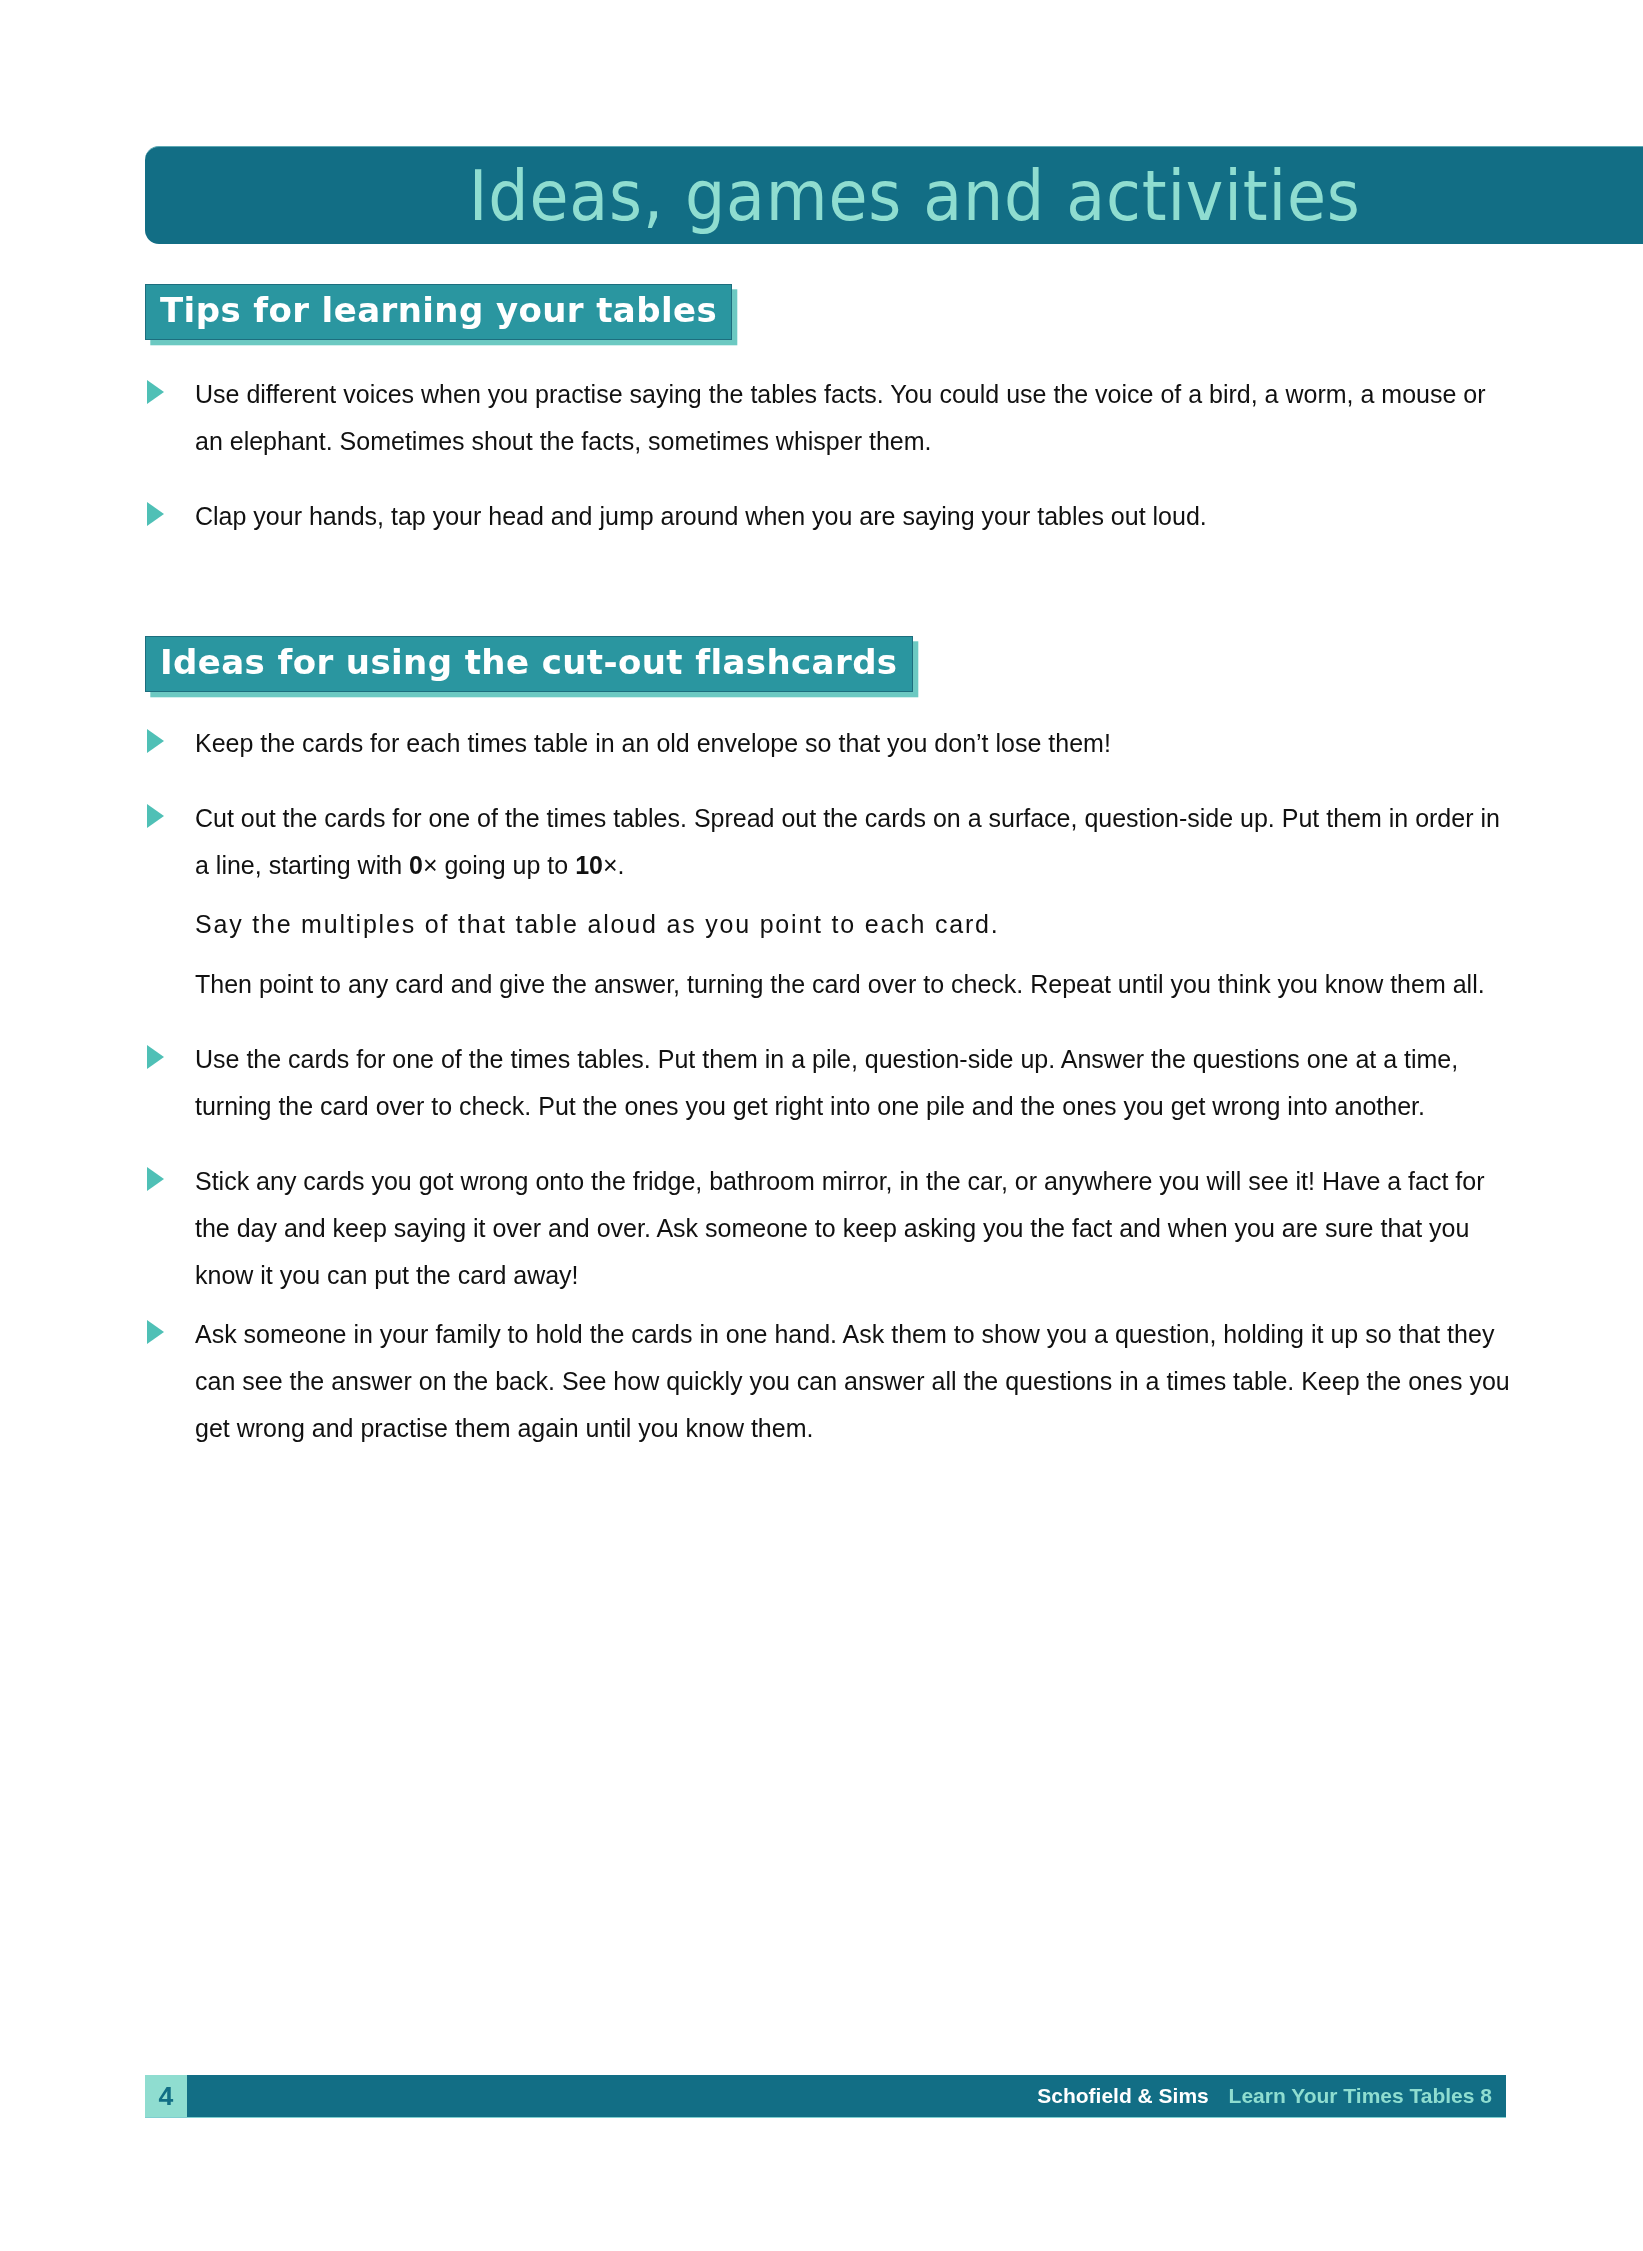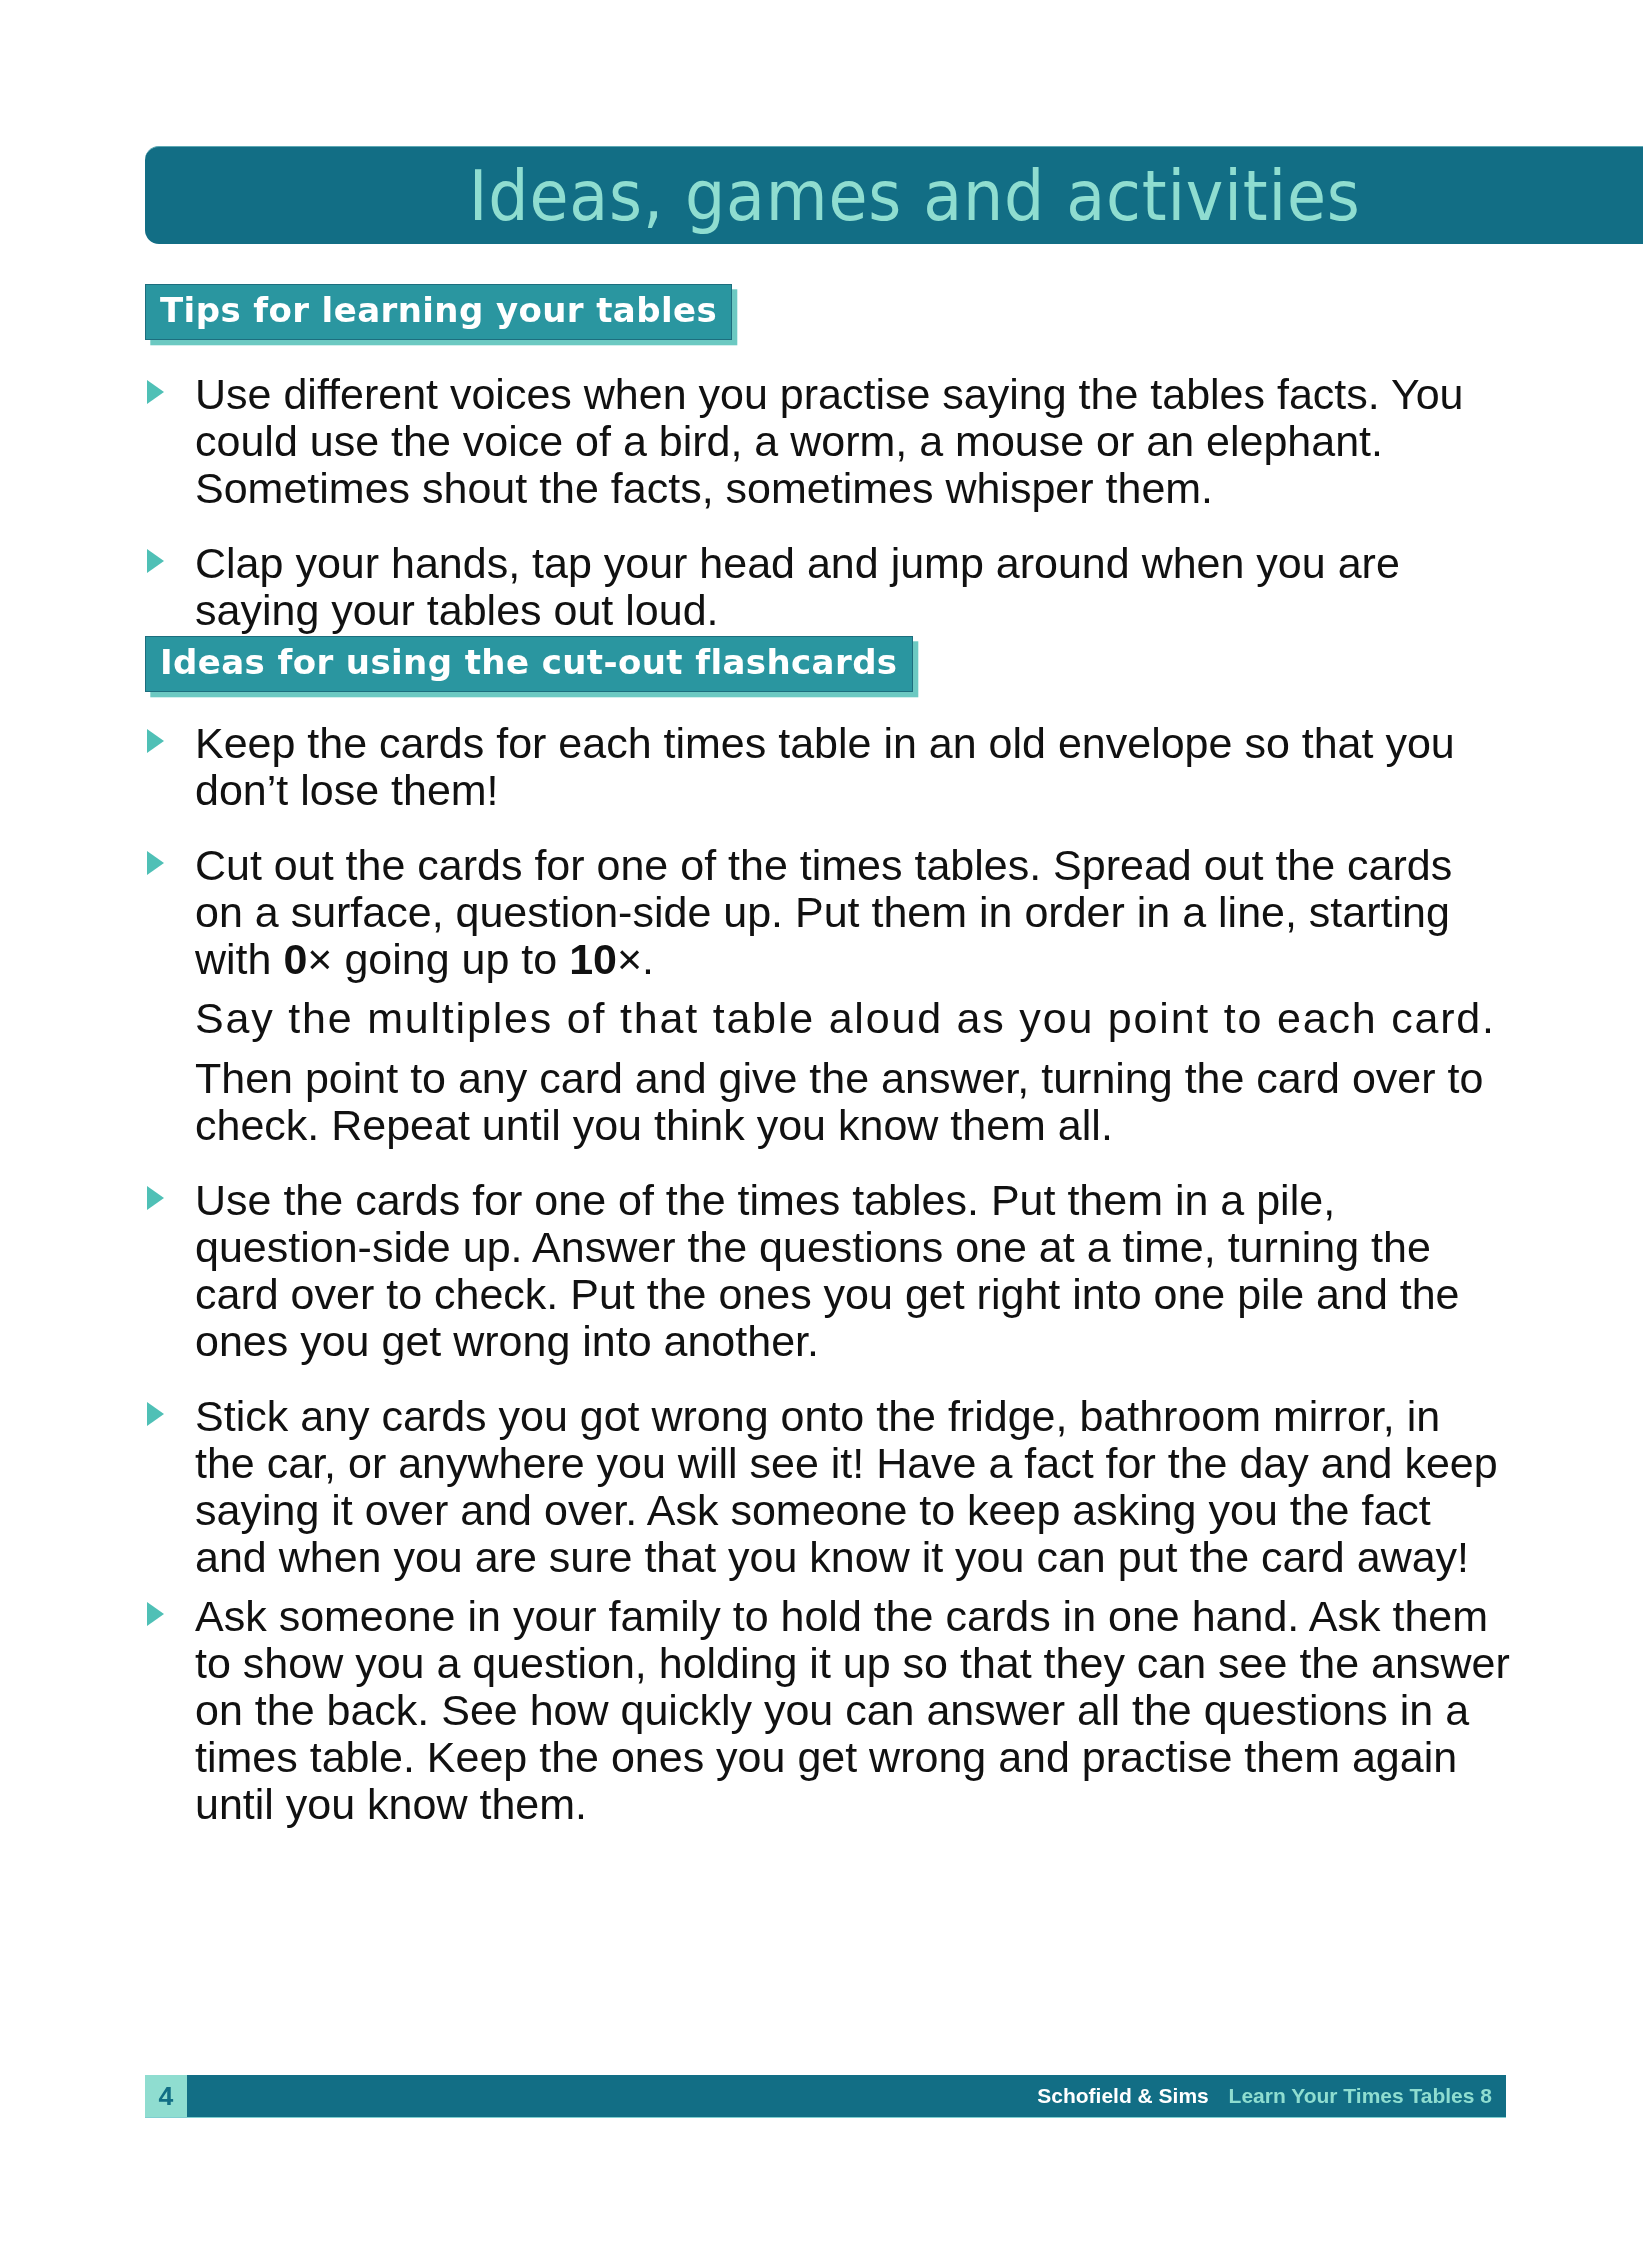--- a/index.html
+++ b/index.html
@@ -12,21 +12,21 @@
                    font-size: 69px; color: #8fddd0; letter-spacing: 0.9px; transform: scaleX(0.92); }
   .section-heading { position: absolute; left: 145px; display: inline-block;
                      background: #2a96a0; color: #ffffff; font-family: "DejaVu Sans", sans-serif;
                      font-weight: bold; font-size: 34px; padding: 5.3px 14px 8.9px 14px;
                      border: 1.8px solid #1d6e7e; box-shadow: 5.3px 5.3px 0 #6cc9c2; letter-spacing: 0.4px; }
   .list { position: absolute; left: 145px; width: 1365px; margin: 0; padding: 0; list-style: none; }
   .item { position: relative; padding-left: 50px; margin: 0; }
   .item .marker { position: absolute; left: 1.8px; top: 8.9px; width: 0; height: 0;
                   border-top: 12.4px solid transparent; border-bottom: 12.4px solid transparent;
                   border-left: 17.7px solid #4fc0b6; }
-  .para { font-size: 43px; line-height: 47px; margin: 0; color: #111;
+  .para { font-size: 25px; line-height: 47px; margin: 0; color: #111;
           transform-origin: left top; }
   .para.sub { margin-top: 12.4px; }
   .para.spaced { letter-spacing: 1.8px; }
   .b { font-weight: bold; }
   .footer { position: absolute; left: 145px; top: 2075px; width: 1361px; height: 42px;
             background: #126e85; border-bottom: 1.8px solid #7fcfd0; display: flex; align-items: center; }
   .footer .page-num { width: 42px; height: 42px; background: #8fddd0; color: #126e85;
                       font-size: 26.6px; font-weight: bold; display: flex; align-items: center;
                       justify-content: center; }
   .footer .right { margin-left: auto; margin-right: 14px; font-size: 21px; font-weight: bold; }

